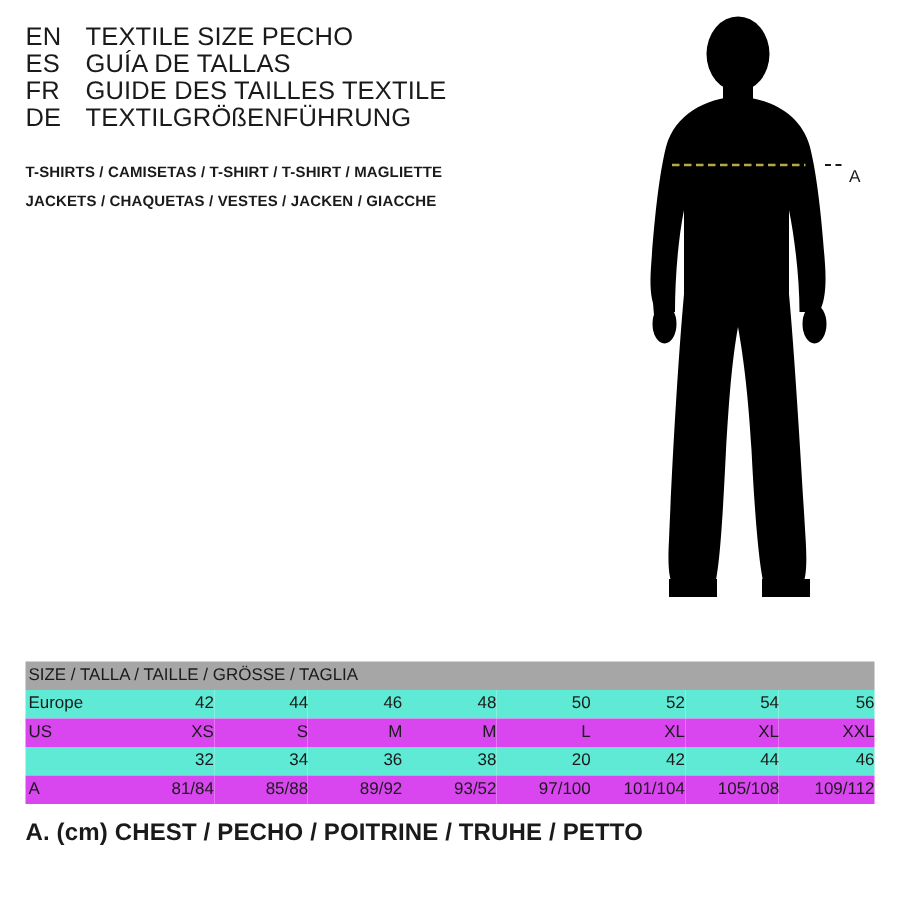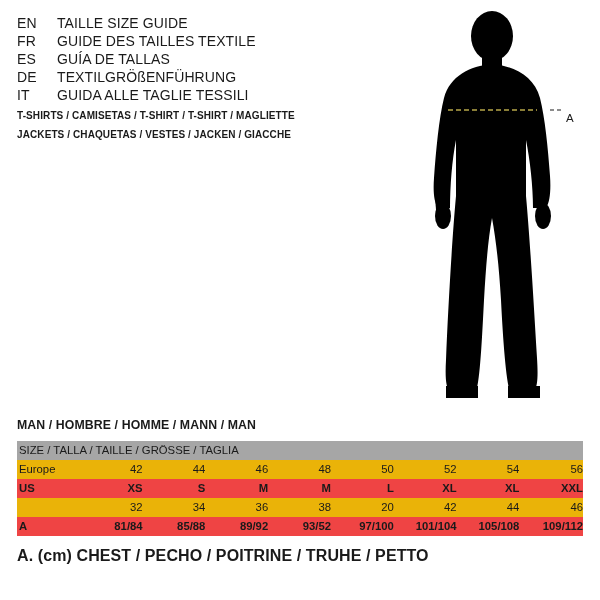--- a/index.html
+++ b/index.html
@@ -24,21 +24,21 @@
   .lang-block {
     position: absolute;
     left: 17px;
     top: 15px;
     width: 360px;
   }
   .lang-row {
     display: flex;
     align-items: baseline;
     height: 18px;
-    font-size: 14px;
+    font-size: 17px;
     letter-spacing: 0.1px;
   }
   .lang-code {
     width: 40px;
     flex: 0 0 40px;
     color: #1a1a1a;
   }
   .lang-text {
     flex: 1 1 auto;
     white-space: nowrap;
@@ -108,25 +108,24 @@
     line-height: 19px;
     vertical-align: middle;
     white-space: nowrap;
   }
   .row-head td {
     background: #a6a6a6;
     color: #1a1a1a;
     font-size: 11.3px;
   }
   .row-light td {
-    background: #eab308;
+    background: #5eead4;
   }
   .row-dark td {
-    background: #ef4444;
-    font-weight: bold;
+    background: #d946ef;
   }
   .col-label {
     width: 86px;
     padding-left: 2px !important;
   }
   .cell {
     width: 68px;
     text-align: right;
   }
   .row-head .col-label {
@@ -144,37 +143,33 @@
   }
 </style>
 </head>
 <body>
 
 <div class="page">
 
   <div class="lang-block">
     <div class="lang-row">
       <div class="lang-code">EN</div>
-      <div class="lang-text">TAILLE SIZE GUIDE</div>
+      <div class="lang-text">TEXTILE SIZE PECHO</div>
+    </div>
+    <div class="lang-row">
+      <div class="lang-code">ES</div>
+      <div class="lang-text">GUÍA DE TALLAS</div>
     </div>
     <div class="lang-row">
       <div class="lang-code">FR</div>
       <div class="lang-text">GUIDE DES TAILLES TEXTILE</div>
     </div>
     <div class="lang-row">
-      <div class="lang-code">ES</div>
-      <div class="lang-text">GUÍA DE TALLAS</div>
-    </div>
-    <div class="lang-row">
       <div class="lang-code">DE</div>
       <div class="lang-text">TEXTILGRÖßENFÜHRUNG</div>
-    </div>
-    <div class="lang-row">
-      <div class="lang-code">IT</div>
-      <div class="lang-text">GUIDA ALLE TAGLIE TESSILI</div>
     </div>
   </div>
 
   <div class="cat-block">
     <div class="cat-line">T-SHIRTS / CAMISETAS / T-SHIRT / T-SHIRT / MAGLIETTE</div>
     <div class="cat-line">JACKETS / CHAQUETAS / VESTES / JACKEN / GIACCHE</div>
   </div>
 
   <div class="figure-wrap">
     <svg width="200" height="400" viewBox="0 0 200 400">
@@ -215,21 +210,20 @@
       <path d="M46 376 L 46 388 L 78 388 L 78 376 Z" fill="#000000"></path>
       <path d="M108 376 L 108 388 L 140 388 L 140 376 Z" fill="#000000"></path>
 
       <line x1="48" y1="100" x2="137" y2="100" stroke="#b8a84a" stroke-width="1.6" stroke-dasharray="5,3"></line>
 
       <line x1="150" y1="100" x2="164" y2="100" stroke="#1a1a1a" stroke-width="1.2" stroke-dasharray="4,3"></line>
     </svg>
     <div class="a-label">A</div>
   </div>
 
-  <div class="man-title">MAN / HOMBRE / HOMME / MANN / MAN</div>
 
   <div class="table-wrap">
     <table class="size-table">
       <tbody>
         <tr class="row-head">
           <td class="col-label" colspan="9">SIZE / TALLA / TAILLE / GRÖSSE / TAGLIA</td>
         </tr>
 
         <tr class="row-light">
           <td class="col-label">Europe</td>

